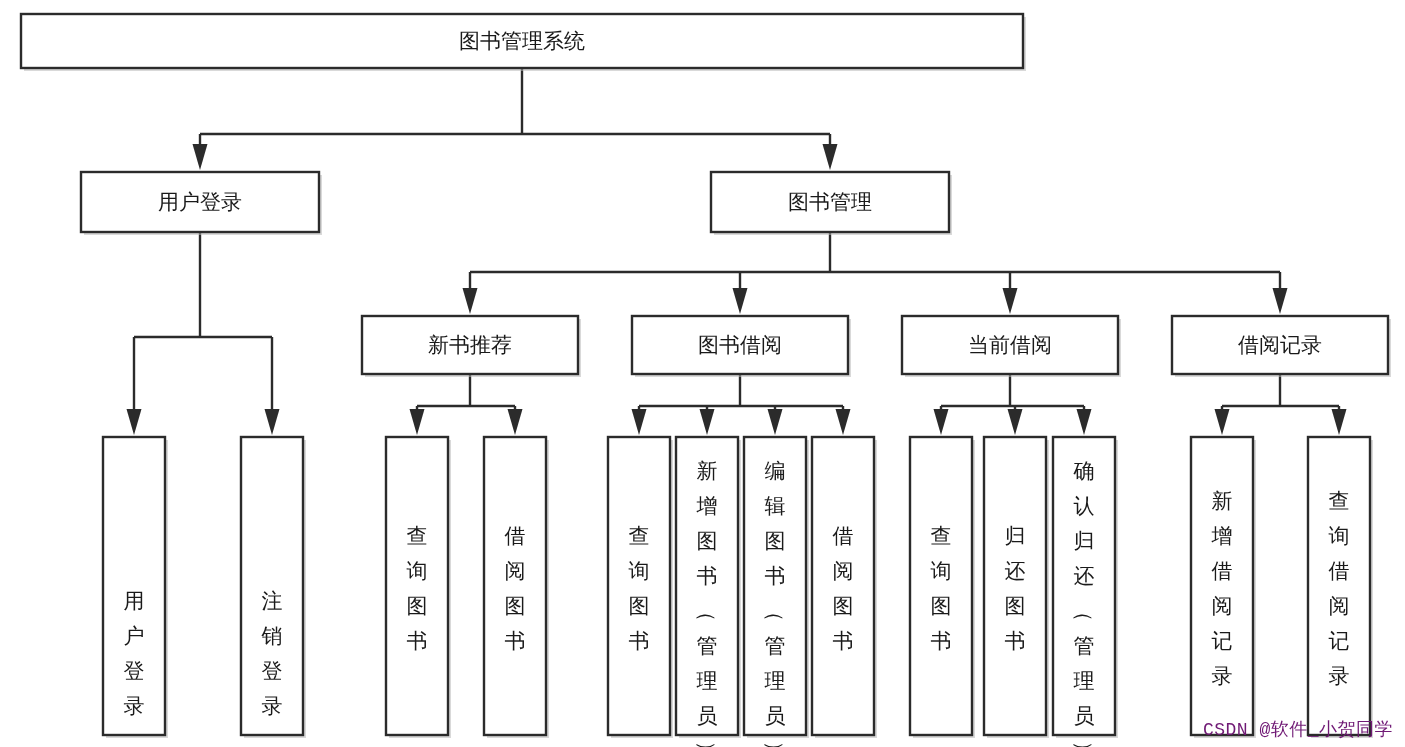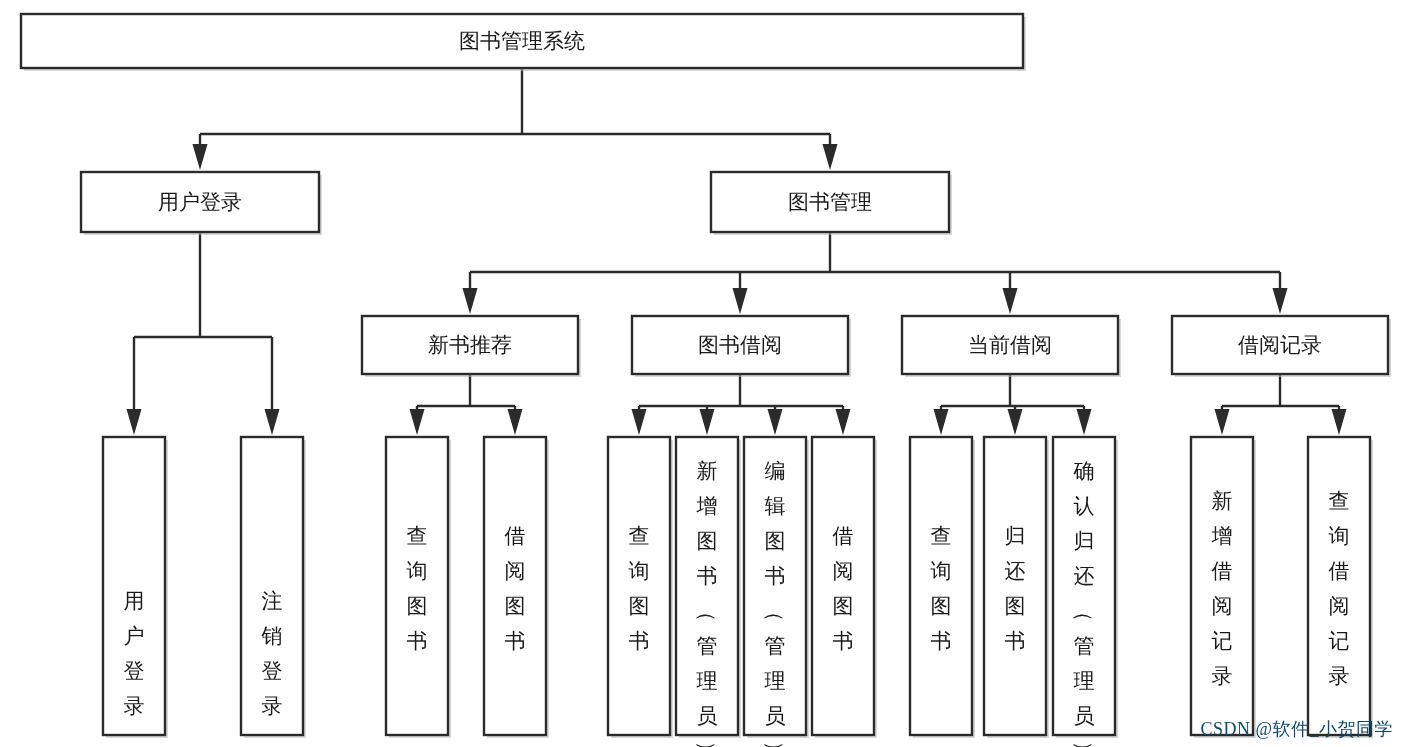--- a/index.html
+++ b/index.html
@@ -56,23 +56,23 @@
   .node-label-vertical {
     fill: #1a1a1a;
     font-family: "Liberation Sans", "DejaVu Sans", sans-serif;
     font-size: 21px;
     text-anchor: middle;
   }
   .watermark {
     position: absolute;
     right: 12px;
     bottom: 6px;
-    font-family: Liberation Serif, serif;
+    font-family: Liberation Mono, monospace;
     font-size: 18px;
-    color: #0c4a6e;
+    color: #701a75;
     letter-spacing: 0.5px;
     white-space: nowrap;
     user-select: none;
   }
 </style>
 </head>
 <body>
 
 <div id="diagram-root">
   <svg class="diagram-canvas" viewBox="0 0 1405 747" xmlns="http://www.w3.org/2000/svg">

